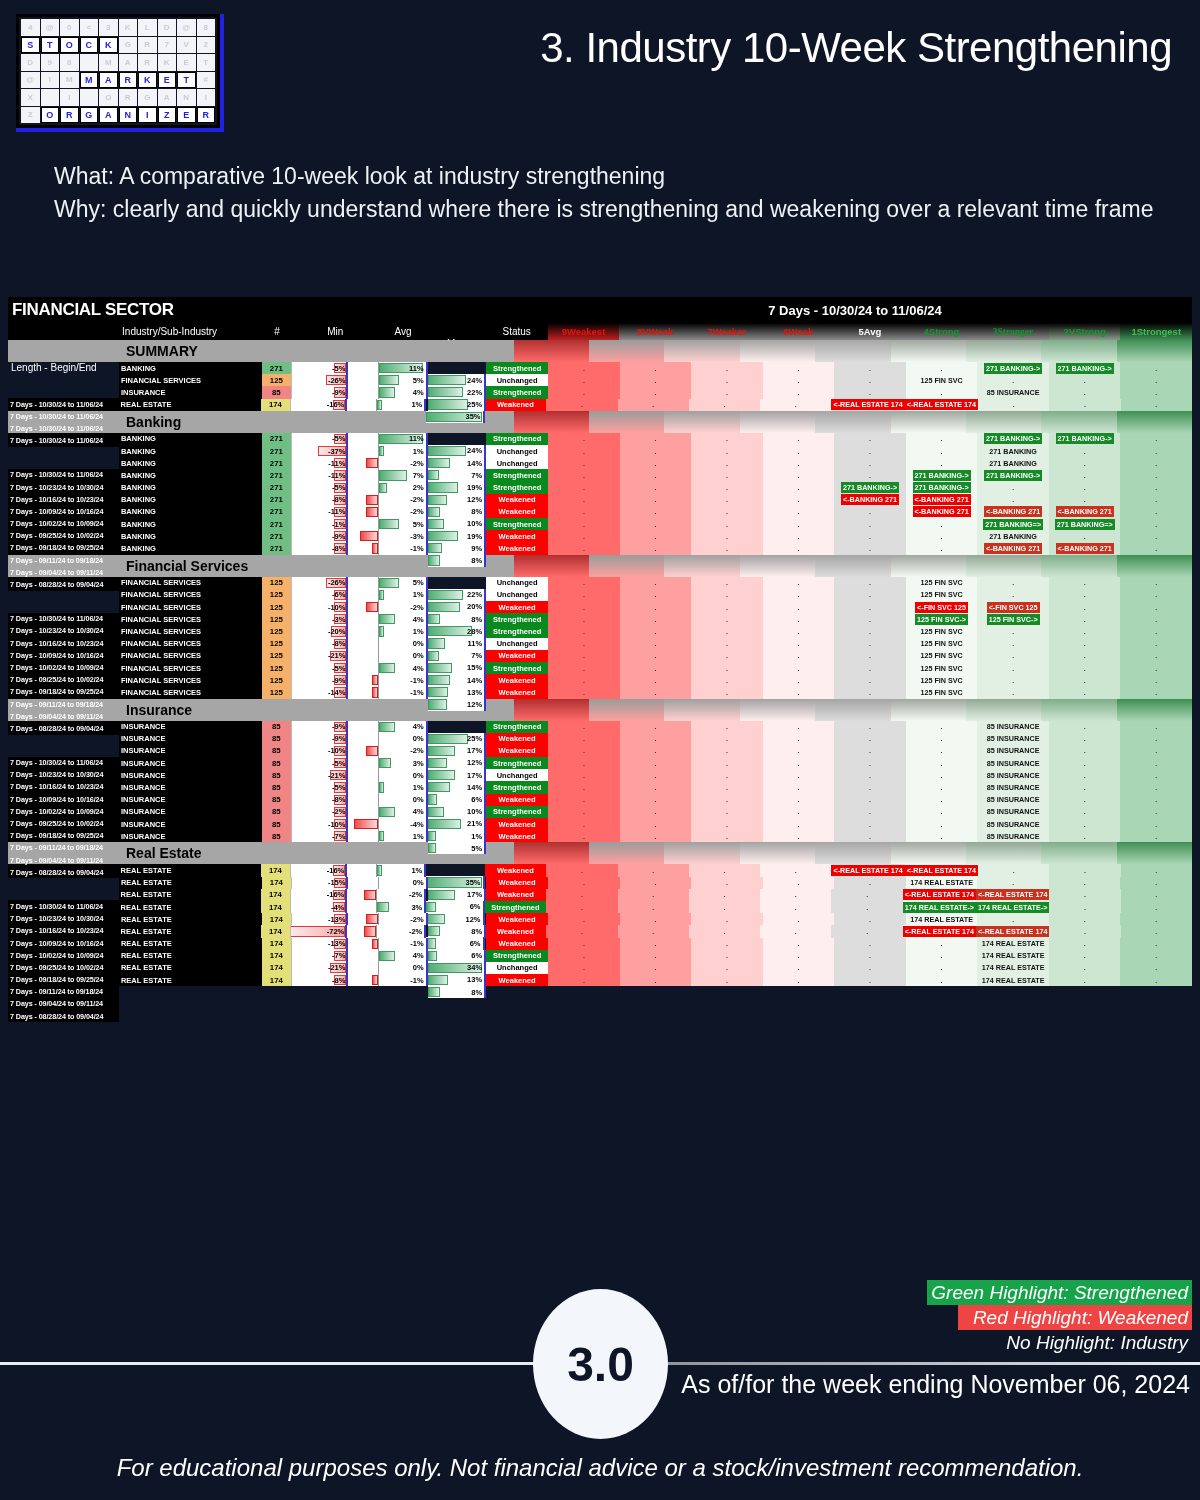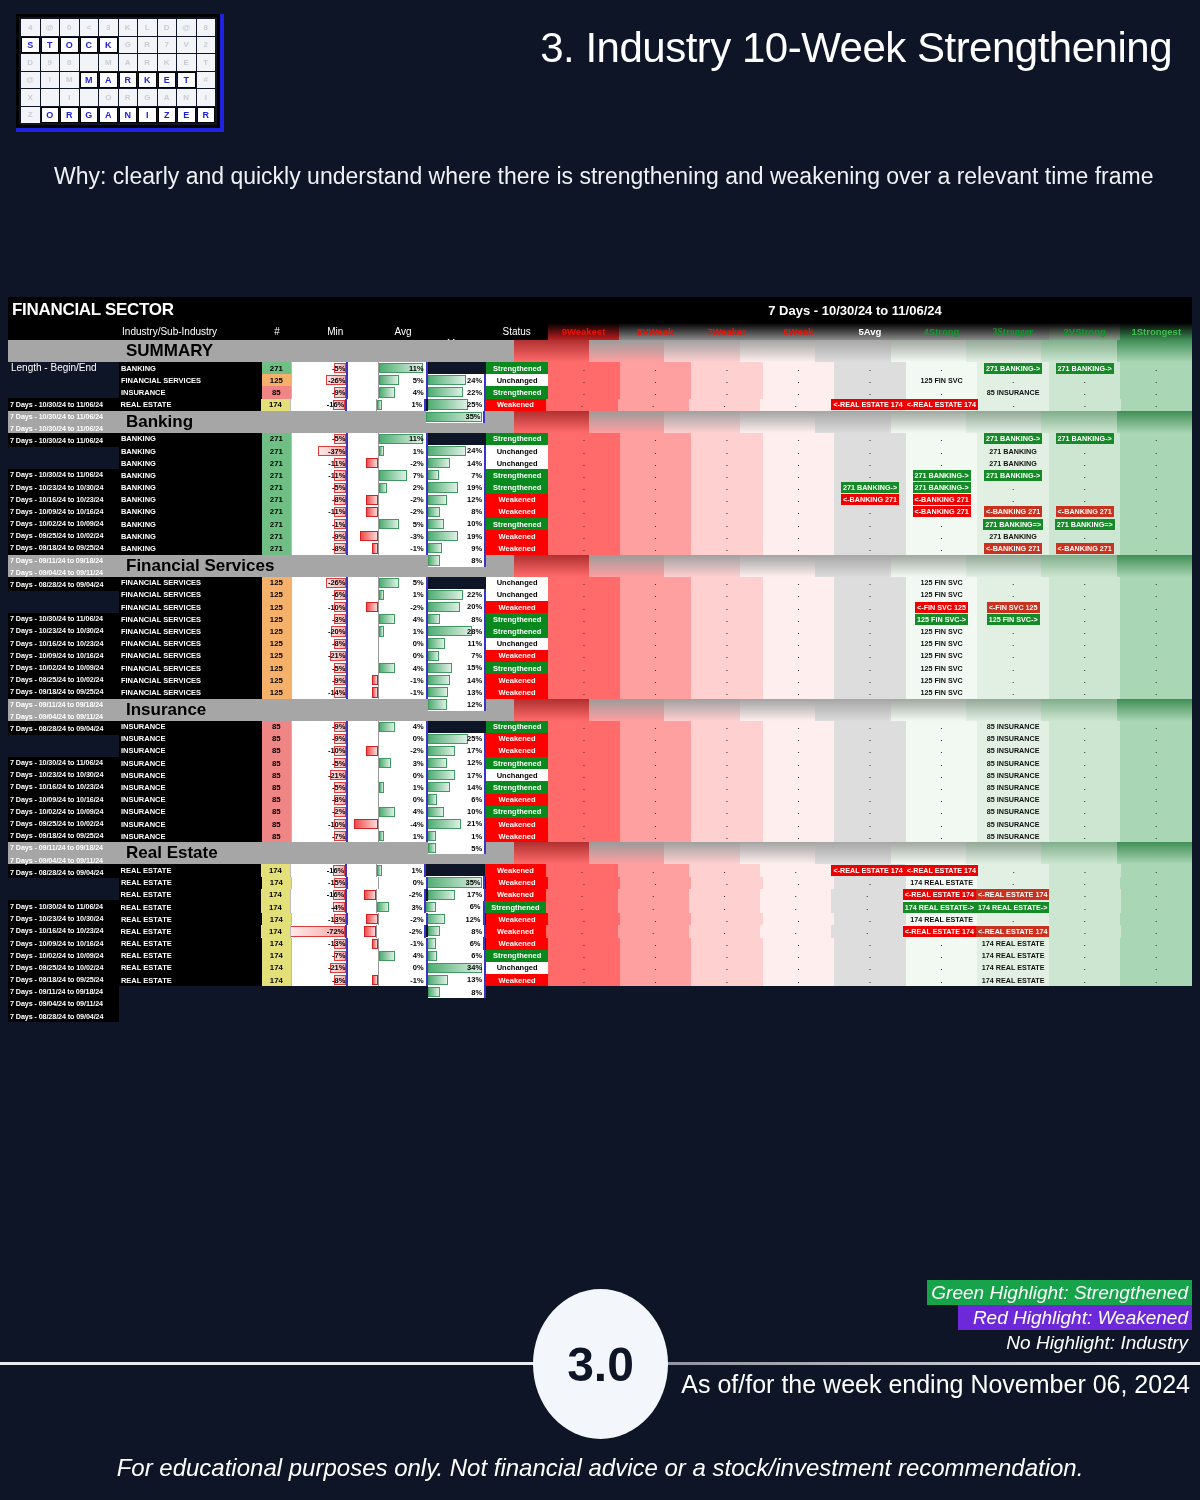--- a/index.html
+++ b/index.html
@@ -78,21 +78,21 @@
   #hdr .rank { justify-content:center; font-size:9.5px; font-weight:bold; }
 
   .rk0{color:#e8140a;} .rk1{color:#e8140a;} .rk2{color:#e8140a;} .rk3{color:#e8140a;}
   .rk4{color:#ffffff;} .rk5{color:#0f9a2c;} .rk6{color:#0f9a2c;font-family:Liberation Serif, serif;} .rk7{color:#0f9a2c;} .rk8{color:#3fbf4f;}
 
   
   .section-row { display:flex; height:22px; }
   .section-left {
     width:510px; background:#a6a6a6; display:flex; align-items:center;
     justify-content:flex-start; padding-left:118px;
-    font-size:17px; font-weight:bold; color:#000;
+    font-size:14px; font-weight:bold; color:#000;
   }
 
   
   .drow { display:flex; height:12.2px; }
   .dcell { height:12.2px; display:flex; align-items:center; font-size:8px; }
   .dlen {
     background:#000; color:#fff; font-weight:bold; font-size:7.2px;
     padding-left:2px; letter-spacing:-0.1px;
   }
   .dind { background:#000; color:#fff; font-weight:bold; font-size:7.5px; padding-left:2px; }
@@ -176,21 +176,21 @@
   }
   #rule-left  { position:absolute; left:0;   top:92px; width:560px; height:3px; background:#e8ecf2; }
   #rule-right { position:absolute; left:640px; top:92px; width:560px; height:3px;
                 background:linear-gradient(to right,#8a8f99,#e8ecf2); }
   #legend { position:absolute; right:8px; top:10px; text-align:right; }
   #legend div {
     font-style:italic; font-size:19px; line-height:1.32; display:inline-block;
     padding:0 4px; color:#ffffff;
   }
   #legend .lg-green { background:#16a34a; }
-  #legend .lg-red   { background:#6d28d9;padding-left:15px; }
+  #legend .lg-red   { background:#ef4444;padding-left:15px; }
   #legend .lg-none  { background:transparent; }
   #asof {
     position:absolute; right:10px; top:100px;
     font-size:25px; color:#ffffff; font-weight:400;
   }
   #disclaimer {
     position:absolute; left:0; bottom:18px; width:1200px; text-align:center;
     font-style:italic; font-size:24px; color:#ffffff;
   }
 </style>
@@ -259,20 +259,21 @@
         <div class="cell on">I</div>
         <div class="cell on">Z</div>
         <div class="cell on">E</div>
         <div class="cell on">R</div>
       </div>
   </div>
   <div id="page-title">3. Industry 10-Week Strengthening</div>
 </div>
 
 <div id="blurb">
+  <div>What: A comparative 10-week look at industry strengthening</div>
   <div>Why: clearly and quickly understand where there is strengthening and weakening over a relevant time frame</div>
 </div>
 
 <div id="sheet">
 
   <div id="banner">
     <div id="banner-left">FINANCIAL SECTOR</div>
     <div id="banner-right">7 Days - 10/30/24 to 11/06/24</div>
   </div>
 

